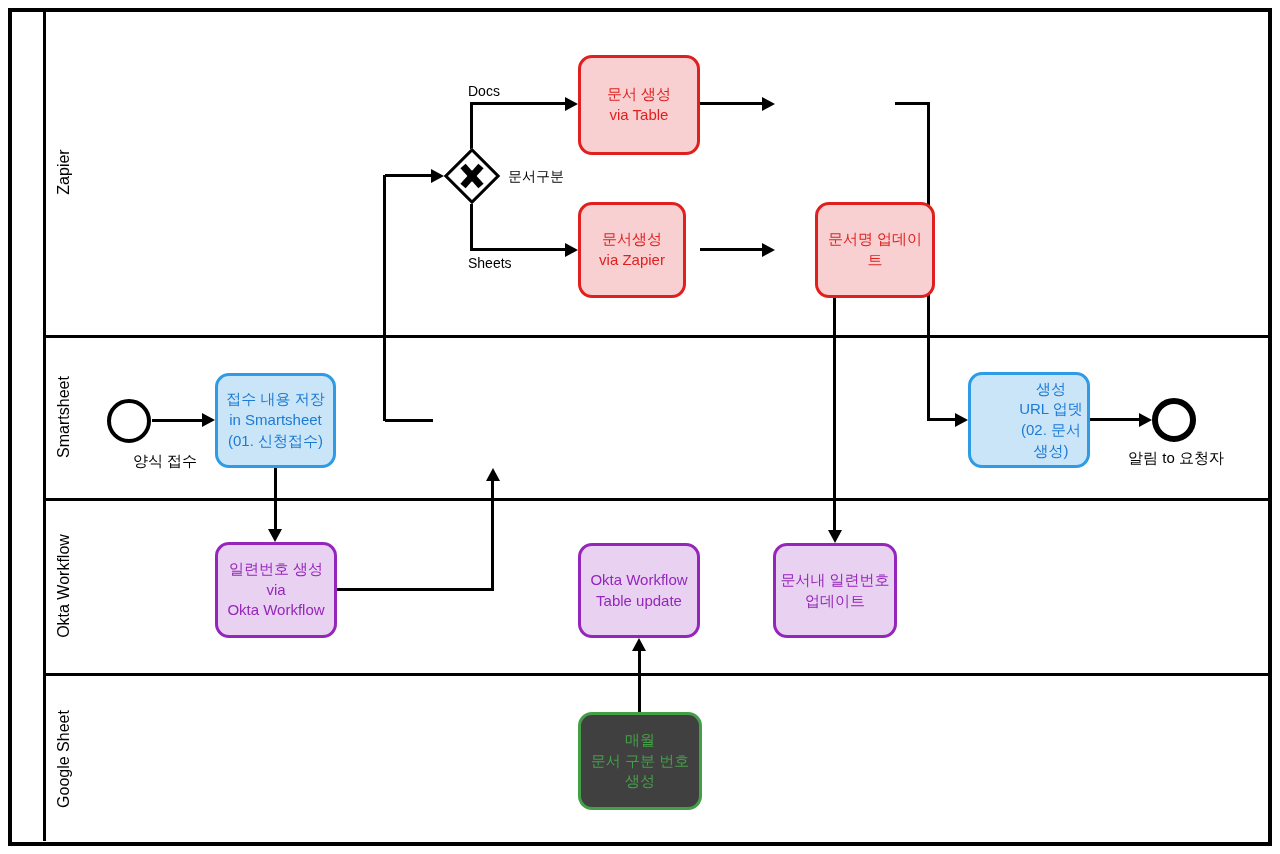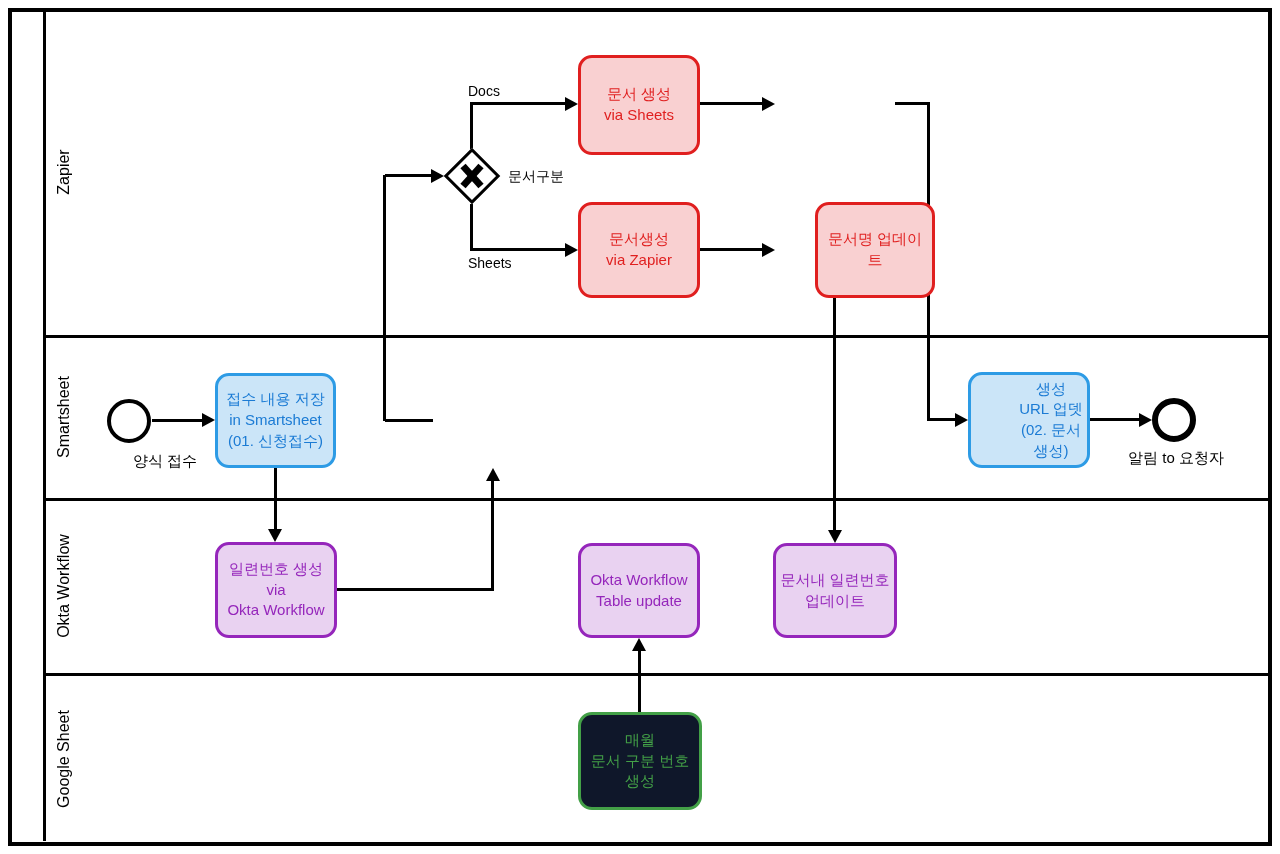--- a/index.html
+++ b/index.html
@@ -17,21 +17,21 @@
     white-space:nowrap;font-size:16px;color:#000;
   }
   
   .task{
     border-radius:14px;border:3px solid;display:flex;align-items:center;justify-content:center;
     text-align:center;font-size:15px;line-height:1.38;white-space:pre-line;padding:4px;
   }
   .task-red{background:#F9D0D1;border-color:#E01F1F;color:#E01F1F;}
   .task-blue{background:#CBE5F8;border-color:#2D9BE5;color:#1B7BD4;}
   .task-purple{background:#E9D2F1;border-color:#9526BB;color:#9526BB;}
-  .task-green{background:#0f172a;border-color:#43A047;color:#43A047;}
+  .task-green{background:#404040;border-color:#43A047;color:#43A047;}
   
   .event-start{width:44px;height:44px;border:4px solid #000;border-radius:50%;background:#fff;}
   .event-end{width:44px;height:44px;border:6px solid #000;border-radius:50%;background:#fff;}
   .node-label{font-size:15px;color:#000;text-align:center;white-space:nowrap;}
   
   .gateway{width:40px;height:40px;border:3px solid #000;background:#fff;transform:rotate(45deg);}
   
   .lh{height:3px;background:#000;}
   .lv{width:3px;background:#000;}
   .arrow-r{width:0;height:0;border-top:7px solid transparent;border-bottom:7px solid transparent;border-left:13px solid #000;}
@@ -109,22 +109,22 @@
   <div class="abs node-label" style="left:1126px;top:449px;width:100px;">알림 to 요청자</div>
 
   <div class="abs gateway" style="left:452px;top:156px;"></div>
   <svg class="abs" style="left:455px;top:159px;" width="34" height="34" viewBox="0 0 34 34">
     <line x1="8" y1="7" x2="26" y2="27" stroke="#000" stroke-width="7"></line>
     <line x1="26" y1="7" x2="8" y2="27" stroke="#000" stroke-width="7"></line>
   </svg>
   <div class="abs edge-label" style="left:508px;top:168px;">문서구분</div>
 
   <div class="abs task task-red" style="left:578px;top:55px;width:122px;height:100px;">문서 생성
-via Sheets</div>
-  <div class="abs task task-red" style="left:578px;top:202px;width:122px;height:96px;">문서생성
+via Table</div>
+  <div class="abs task task-red" style="left:578px;top:202px;width:108px;height:96px;">문서생성
 via Zapier</div>
   <div class="abs task task-red" style="left:815px;top:202px;width:120px;height:96px;">문서명 업데이트</div>
 
   <div class="abs task task-blue" style="left:215px;top:373px;width:121px;height:95px;">접수 내용 저장
 in Smartsheet
 (01. 신청접수)</div>
   <div class="abs task task-blue" style="left:968px;top:372px;width:122px;height:96px;padding-left:48px;">생성 URL 업뎃
 (02. 문서 생성)</div>
 
   <div class="abs task task-purple" style="left:215px;top:542px;width:122px;height:96px;">일련번호 생성

